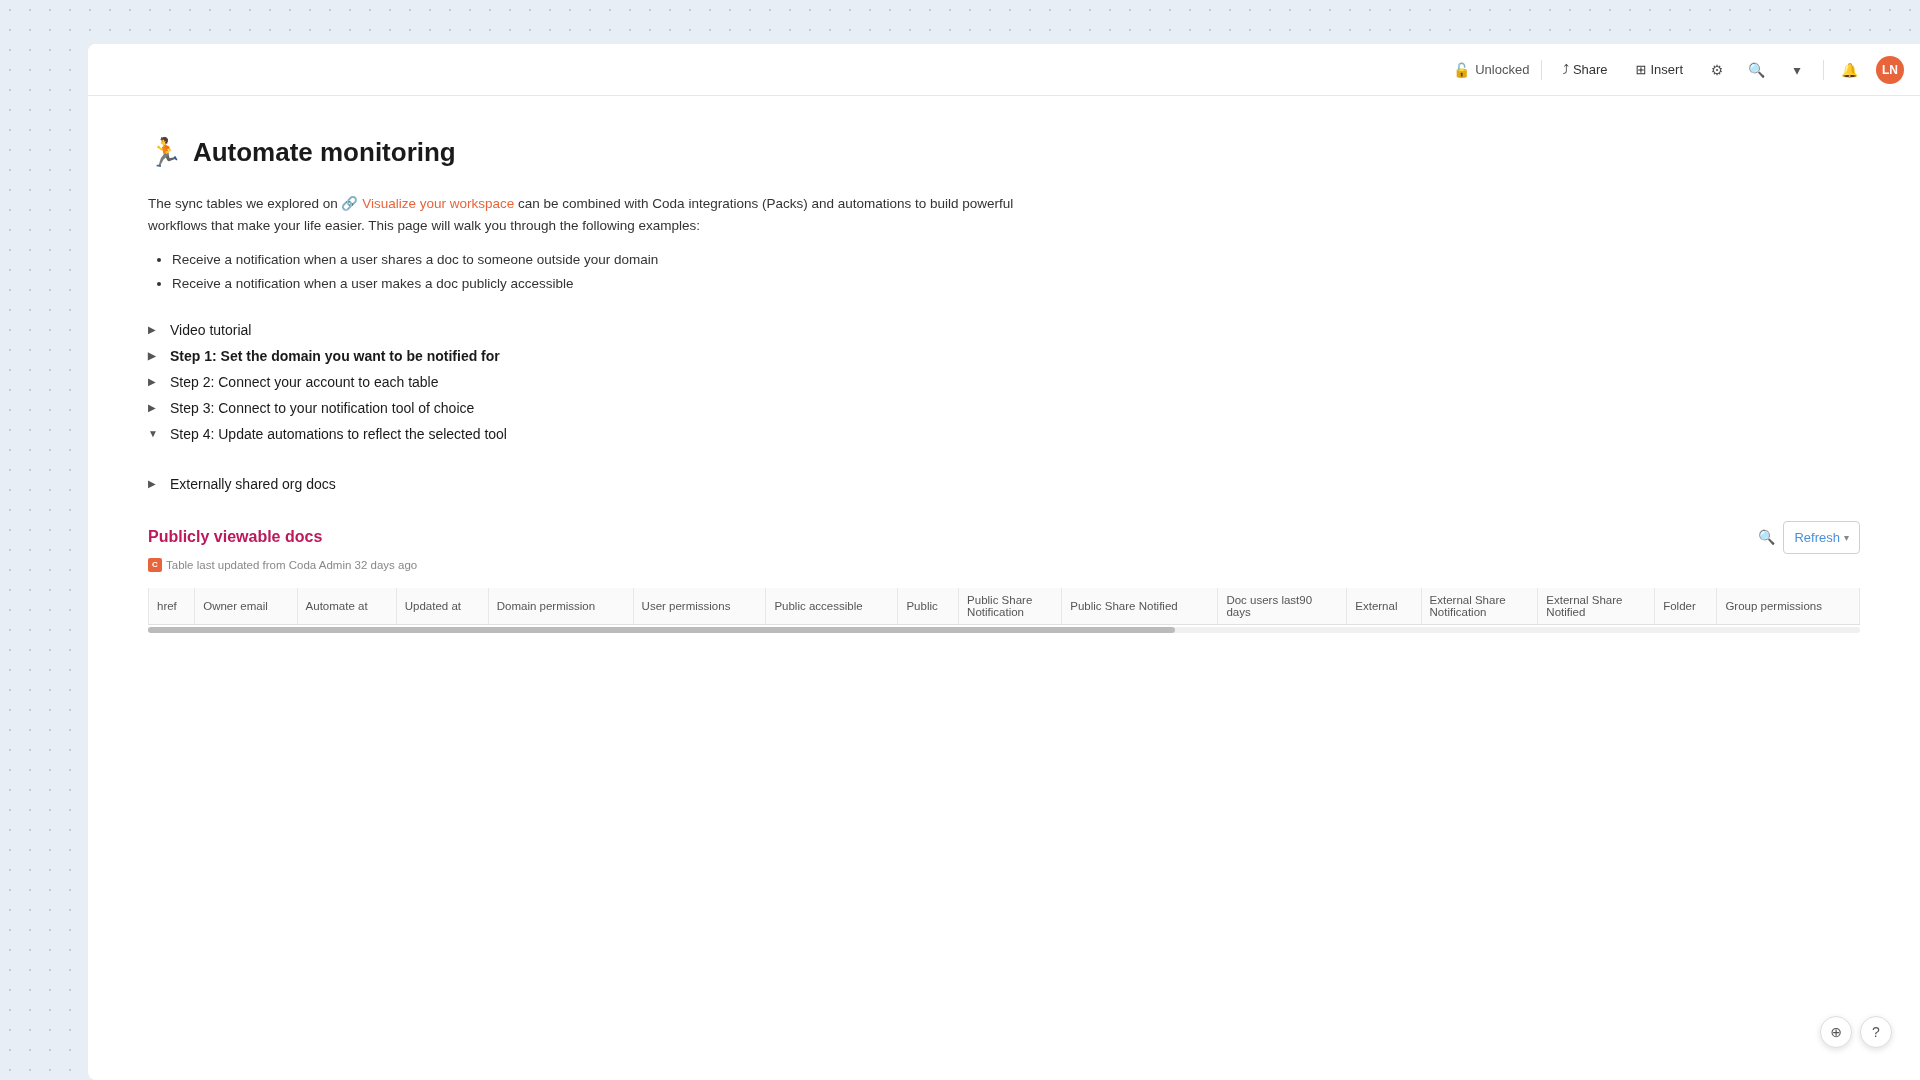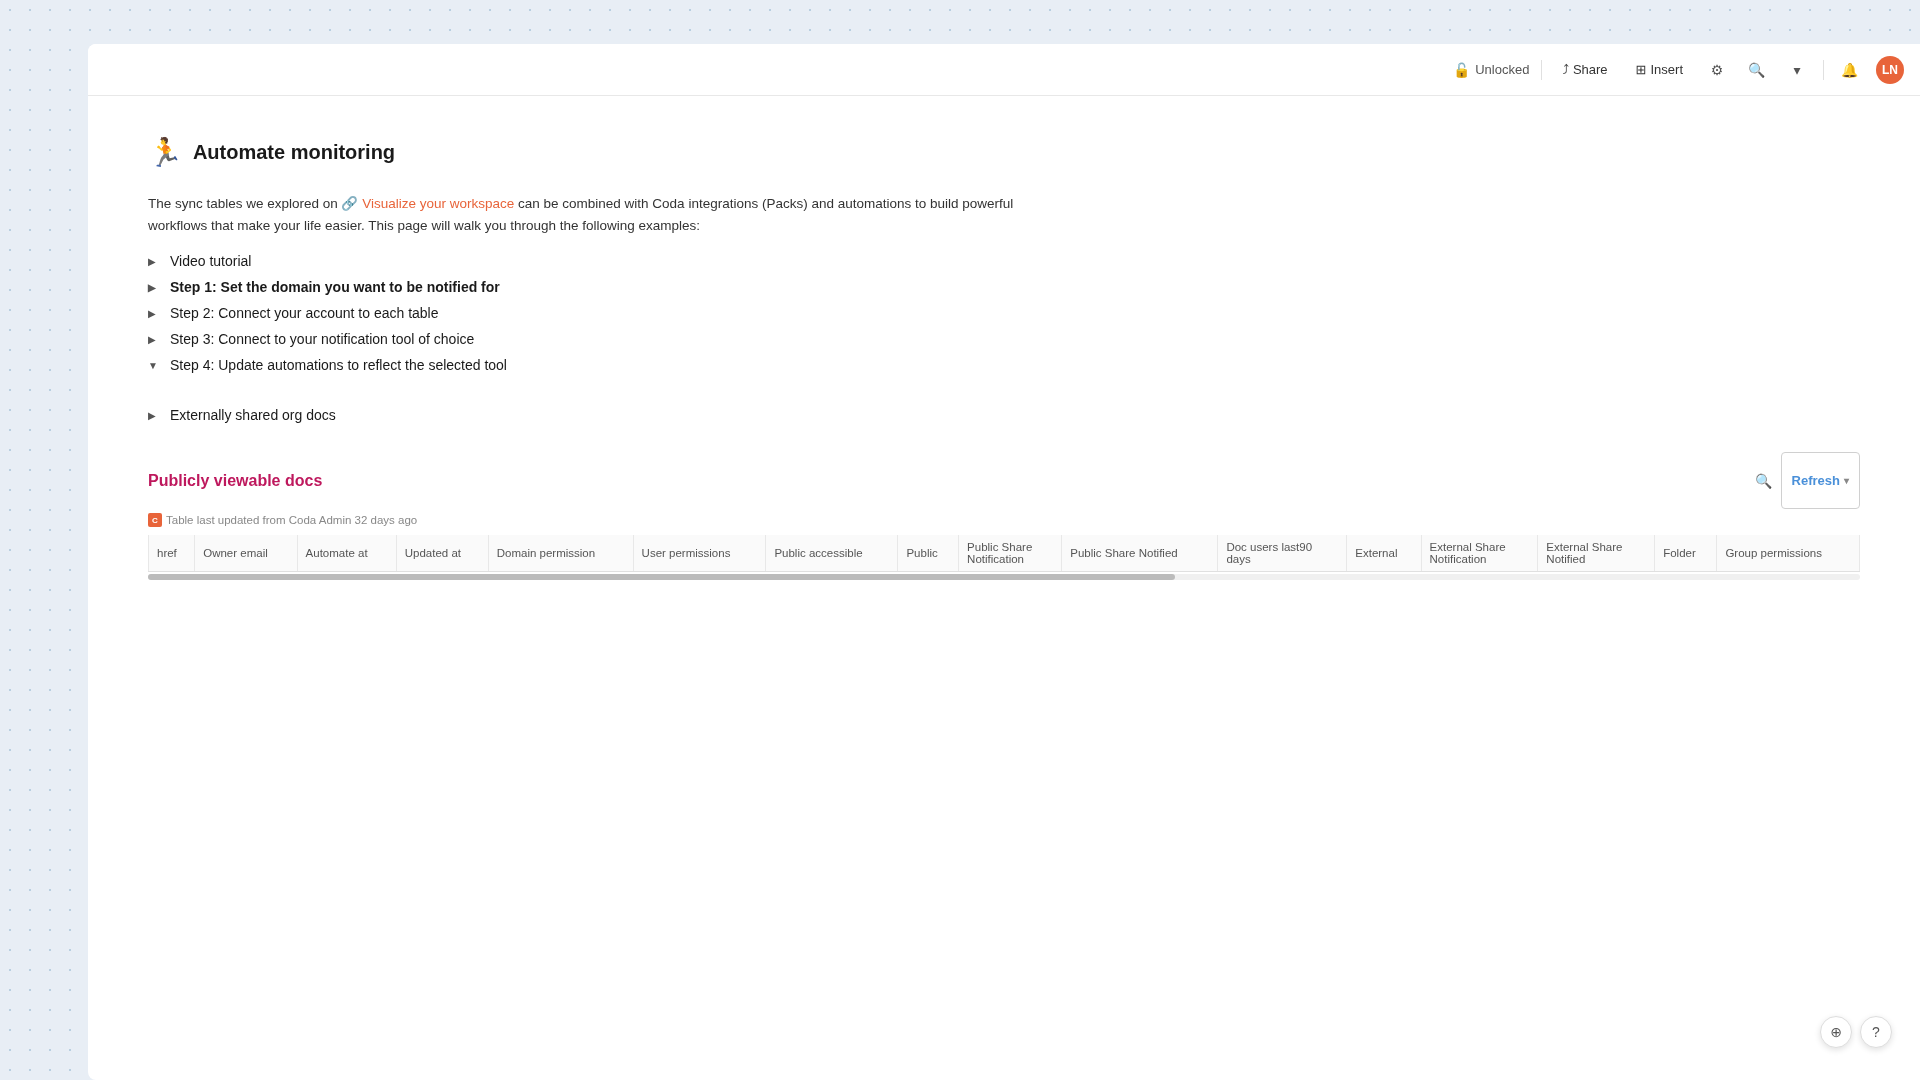--- a/index.html
+++ b/index.html
@@ -104,21 +104,21 @@
     .page-title {
       display: flex;
       align-items: center;
       gap: 10px;
       margin-bottom: 24px;
     }
     .page-title-emoji {
       font-size: 28px;
     }
     .page-title-text {
-      font-size: 20px;
+      font-size: 26px;
       font-weight: 700;
       color: #1a1a1a;
     }
     .intro-text {
       font-size: 13.5px;
       color: #333;
       line-height: 1.6;
       margin-bottom: 12px;
       max-width: 900px;
       margin-top: 20px;
@@ -215,36 +215,36 @@
       color: #666;
       font-size: 14px;
     }
     .refresh-btn {
       display: flex;
       align-items: center;
       gap: 4px;
       background: #fff;
       border: 1px solid #d0d0d0;
       border-radius: 4px;
-      padding: 20px 10px;
+      padding: 8px 10px;
       font-size: 13px;
       color: #4a90d9;
       cursor: pointer;
-      font-weight: 700;
+      font-weight: 400;
     }
     .refresh-btn .chevron-down {
       font-size: 10px;
       color: #888;
     }
     
     .data-table {
       width: 100%;
       border-collapse: collapse;
       font-size: 12px;
-      margin-top: 0;
+      margin-top: 8px;
     }
     .data-table th {
       text-align: left;
       padding: 6px 8px;
       border-bottom: 1px solid #e0e0e0;
       border-right: 1px solid #e8e8e8;
       color: #555;
       font-weight: 500;
       font-size: 11.5px;
       white-space: nowrap;
@@ -330,20 +330,24 @@
       <span class="page-title-text">Automate monitoring</span>
     </div>
 
     <p class="intro-text">
       <span>The sync tables we explored on </span>
       <span>🔗</span>
       <a class="intro-link">Visualize your workspace</a>
       <span> can be combined with Coda integrations (Packs) and automations to build powerful workflows that make your life easier. This page will walk you through the following examples:</span>
     </p>
 
+    <ul class="bullet-list">
+      <li>Receive a notification when a user shares a doc to someone outside your domain</li>
+      <li>Receive a notification when a user makes a doc publicly accessible</li>
+    </ul>
 
     <div class="collapsible-sections">
       <div class="collapsible-item">
         <span class="chevron">▶</span>
         <span>Video tutorial</span>
       </div>
       <div class="collapsible-item bold">
         <span class="chevron">▶</span>
         <span>Step 1: Set the domain you want to be notified for</span>
       </div>

